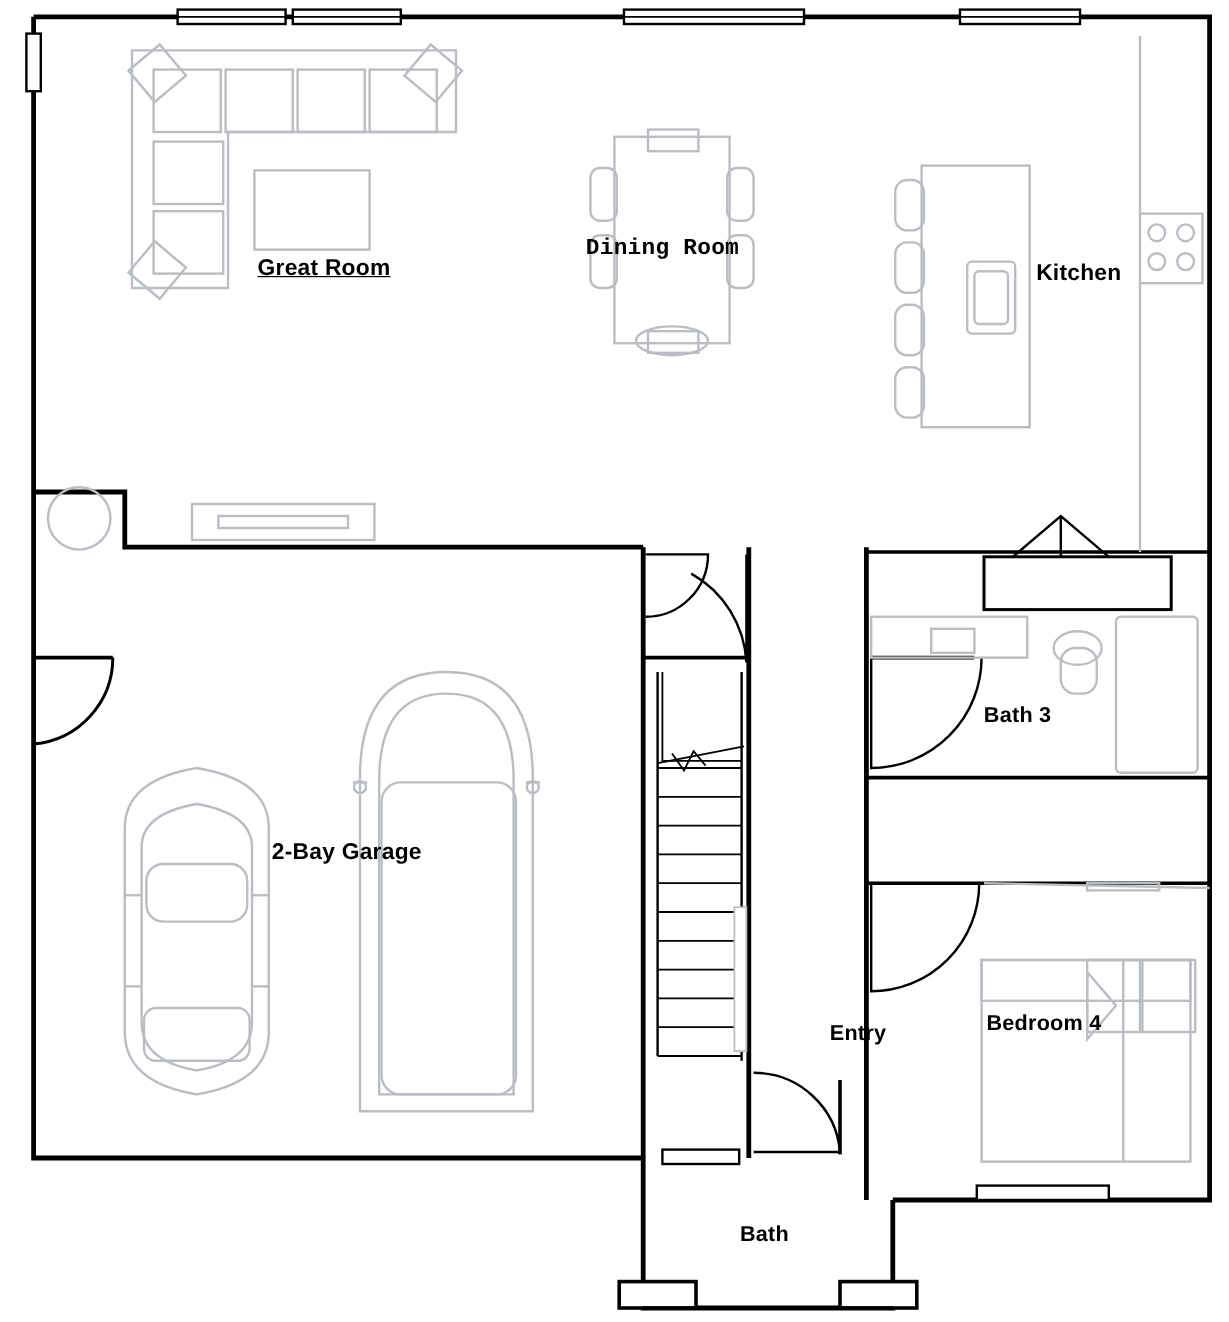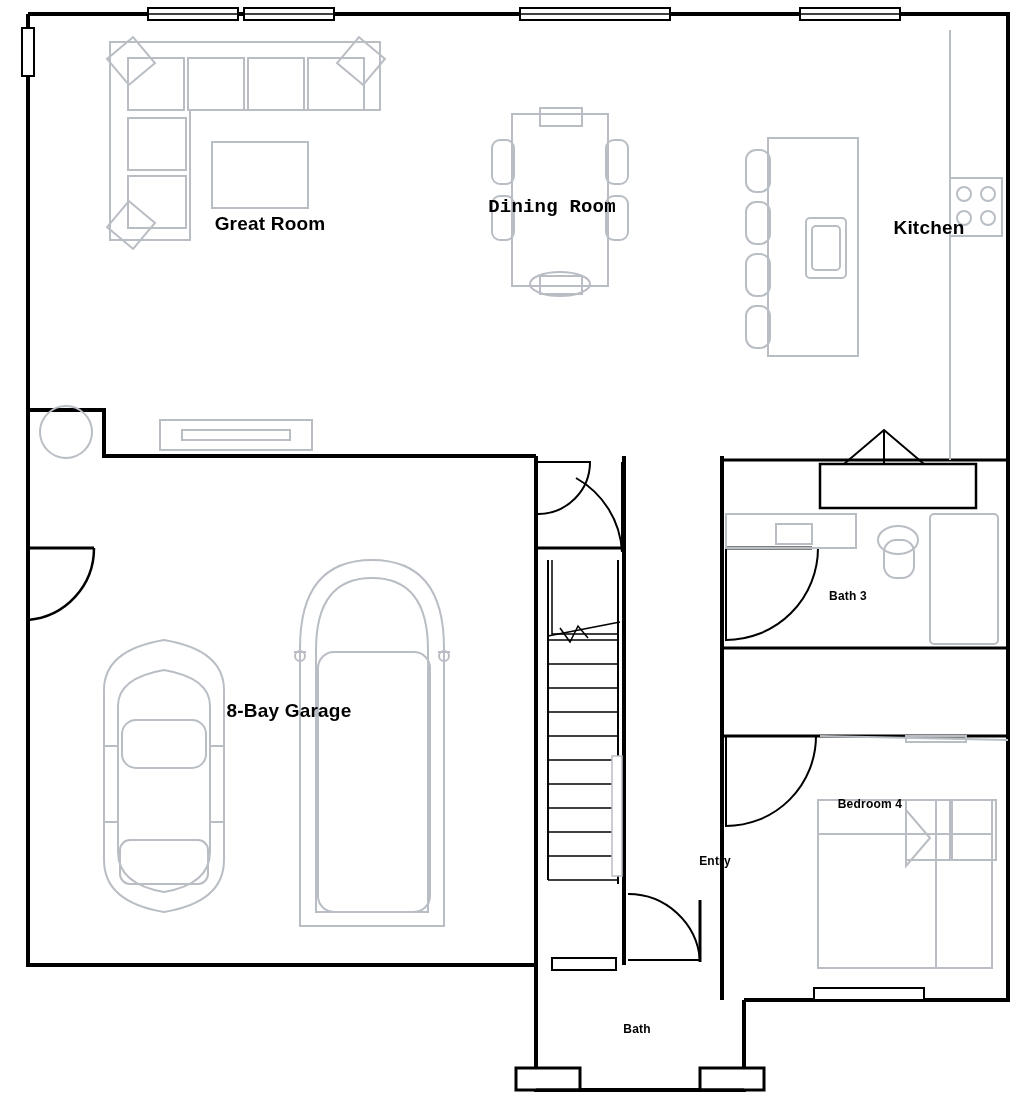--- a/index.html
+++ b/index.html
@@ -28,21 +28,21 @@
   .room-label {
     position: absolute;
     font-family: "Liberation Sans", sans-serif;
     font-weight: bold;
     color: #000000;
     white-space: nowrap;
     transform: translate(-50%, -50%);
     letter-spacing: 0.2px;
   }
   .lbl-lg { font-size: 19px; }
-  .lbl-md { font-size: 12px; }
+  .lbl-md { font-size: 18px; }
 </style>
 </head>
 <body>
 
 <div id="plan-wrap">
 
   <svg id="floorplan" viewBox="0 0 1024 1102">
     <g fill="none" stroke="#000000" stroke-width="4">
 
       <path d="M 28 14 L 1008 14 L 1008 1000 L 744 1000"></path>
@@ -218,22 +218,22 @@
       <path d="M 560 628 l 10 14 l 8 -16 l 10 12" stroke-width="1.5"></path>
       <rect x="612" y="756" width="10" height="120" fill="#ffffff" stroke="#b9bdc4"></rect>
     </g>
 
     <g stroke="#b9bdc4" stroke-width="2" fill="none">
       <line x1="820" y1="736" x2="1008" y2="740"></line>
       <line x1="536" y1="1090" x2="744" y2="1090" stroke="#000000" stroke-width="3"></line>
     </g>
   </svg>
 
-  <div class="room-label lbl-lg" style="left:270px; top:224px; ">Great Room</div>
+  <div class="room-label lbl-lg" style="left:270px; top:224px; text-decoration:underline;">Great Room</div>
   <div class="room-label lbl-lg" style="left:552px; top:207px;font-family:Liberation Mono, monospace;">Dining Room</div>
-  <div class="room-label lbl-lg" style="left:929px; top:228px;text-align:center;">Kitchen</div>
+  <div class="room-label lbl-lg" style="left:899px; top:228px;text-align:center;">Kitchen</div>
   <div class="room-label lbl-md" style="left:848px; top:596px;">Bath 3</div>
-  <div class="room-label lbl-lg" style="left:289px; top:711px;">8-Bay Garage</div>
+  <div class="room-label lbl-lg" style="left:289px; top:711px;">2-Bay Garage</div>
   <div class="room-label lbl-md" style="left:679px; top:861px;margin-left:36px;">Entry</div>
-  <div class="room-label lbl-md" style="left:870px; top:804px;">Bedroom 4</div>
+  <div class="room-label lbl-md" style="left:870px; top:853px;">Bedroom 4</div>
   <div class="room-label lbl-md" style="left:637px; top:1029px;">Bath</div>
 
 </div>
 
 </body></html>

